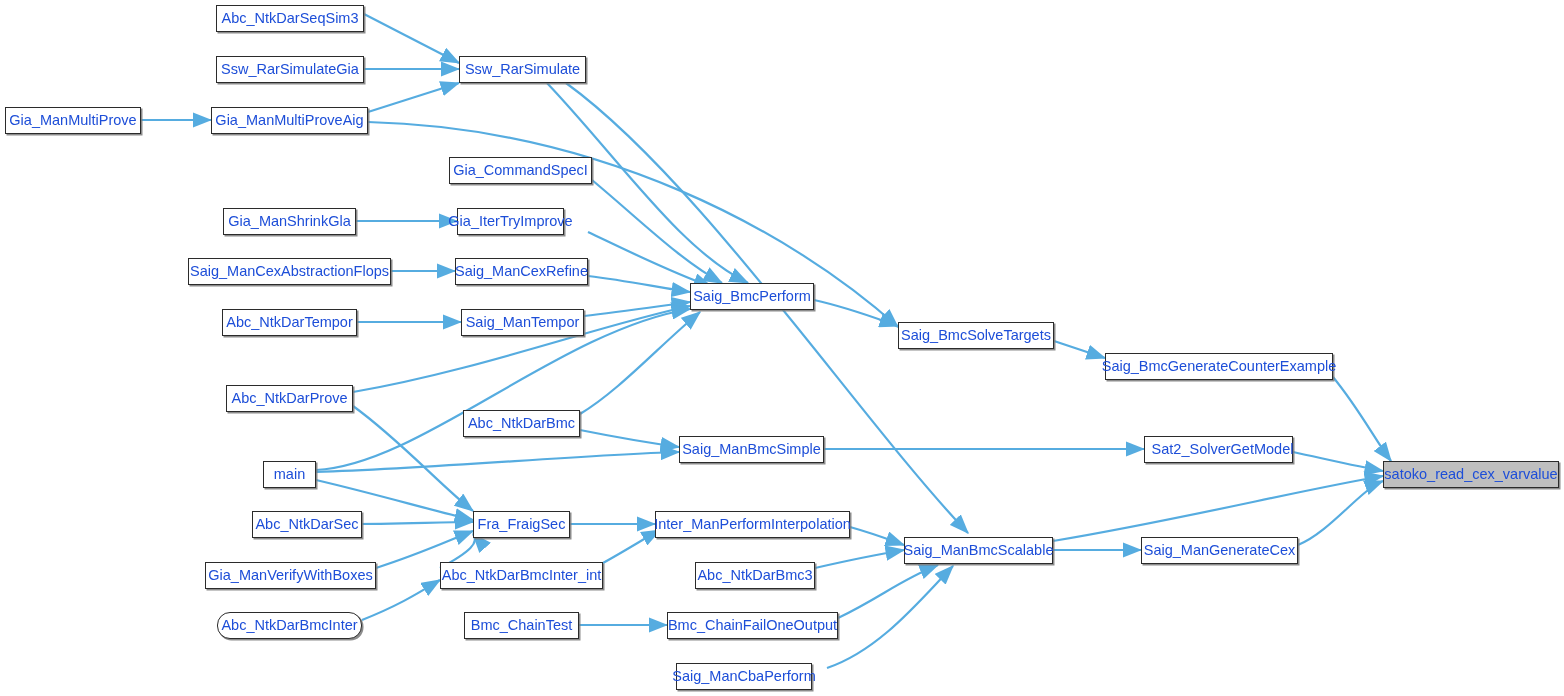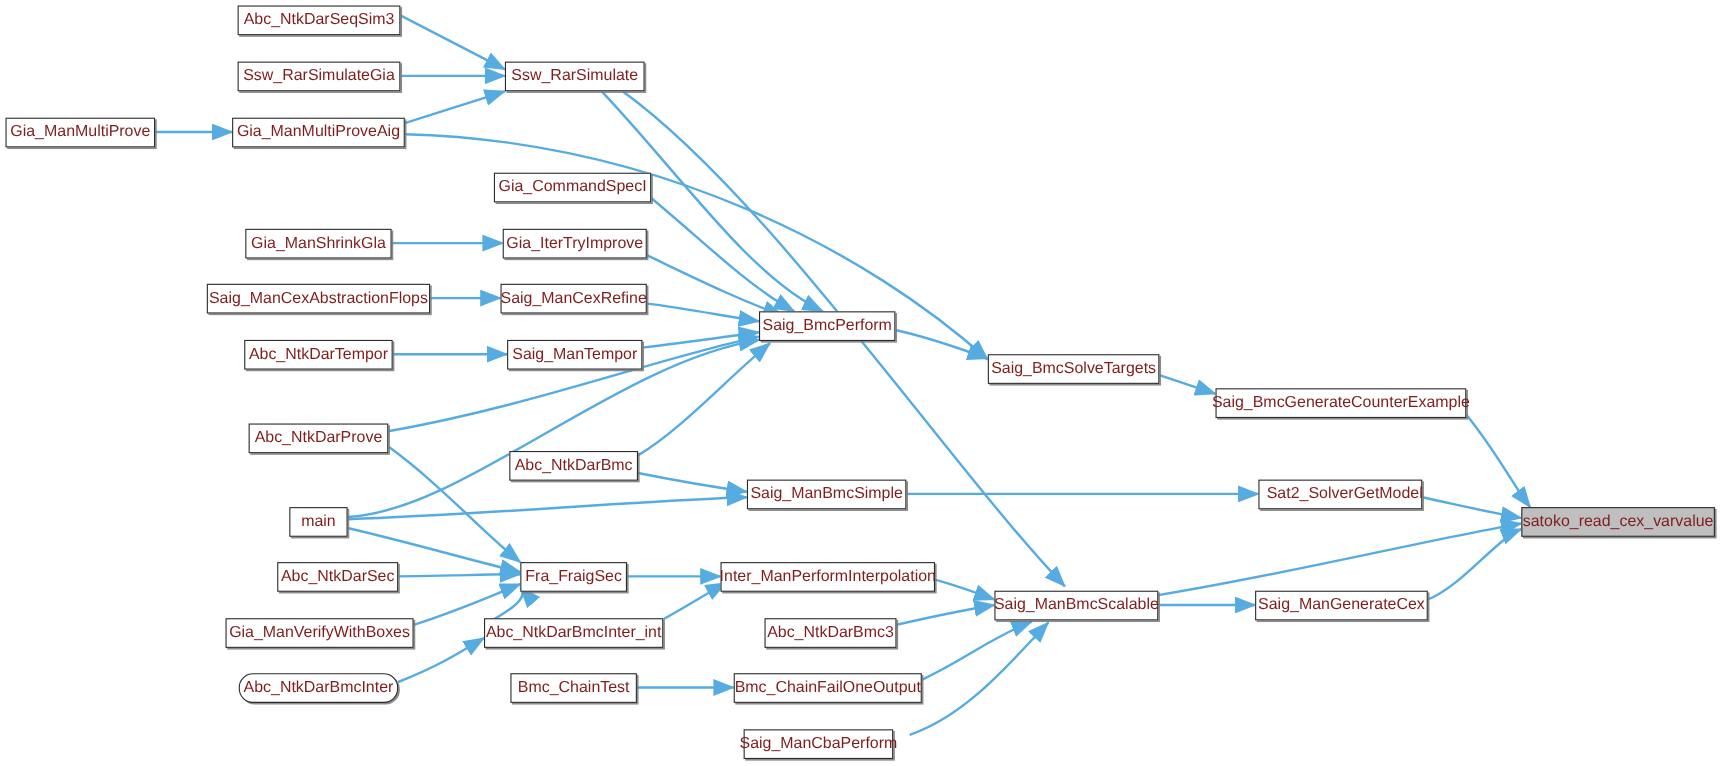--- a/index.html
+++ b/index.html
@@ -1,20 +1,20 @@
 <!DOCTYPE html>
 <html><head>
 <meta charset="utf-8">
 <style>
   html,body{margin:0;padding:0;background:#ffffff;}
   #canvas{position:relative;width:1564px;height:696px;background:#ffffff;
           font-family:"Liberation Sans","DejaVu Sans",sans-serif;overflow:hidden;}
   svg.edges{position:absolute;left:0;top:0;width:1564px;height:696px;}
   .node{position:absolute;box-sizing:border-box;border:1px solid #2b2b2b;
-        background:#ffffff;color:#7f1d1d;font-size:14.5px;line-height:1;
+        background:#ffffff;color:#1d4ed8;font-size:14.5px;line-height:1;
         display:flex;align-items:center;justify-content:center;
         white-space:nowrap;box-shadow:1.5px 1.5px 0 rgba(120,120,120,0.85);
         padding:0 7px;}
   .node.hl{background:#bfbfbf;}
 </style>
 </head>
 <body>
 
 <div id="canvas">
   <svg class="edges" viewBox="0 0 1564 696" xmlns="http://www.w3.org/2000/svg">
@@ -67,21 +67,21 @@
       </g>
   </svg>
   <div id="node-layer">
       <div class="node" style="left: 216px; top: 5px; width: 148px; height: 27px;">Abc_NtkDarSeqSim3</div>
       <div class="node" style="left: 216px; top: 56px; width: 148px; height: 27px;">Ssw_RarSimulateGia</div>
       <div class="node" style="left: 459px; top: 56px; width: 127px; height: 27px;">Ssw_RarSimulate</div>
       <div class="node" style="left: 5px; top: 107px; width: 136px; height: 27px;">Gia_ManMultiProve</div>
       <div class="node" style="left: 211px; top: 107px; width: 157px; height: 27px;">Gia_ManMultiProveAig</div>
       <div class="node" style="left: 449px; top: 157px; width: 143px; height: 27px;">Gia_CommandSpecI</div>
       <div class="node" style="left: 223px; top: 208px; width: 133px; height: 27px;">Gia_ManShrinkGla</div>
-      <div class="node" style="left: 457px; top: 208px; width: 131px; height: 27px;">Gia_IterTryImprove</div>
+      <div class="node" style="left: 457px; top: 208px; width: 107px; height: 27px;">Gia_IterTryImprove</div>
       <div class="node" style="left: 188px; top: 258px; width: 203px; height: 27px;">Saig_ManCexAbstractionFlops</div>
       <div class="node" style="left: 455px; top: 258px; width: 133px; height: 27px;">Saig_ManCexRefine</div>
       <div class="node" style="left: 690px; top: 283px; width: 124px; height: 27px;">Saig_BmcPerform</div>
       <div class="node" style="left: 222px; top: 309px; width: 135px; height: 27px;">Abc_NtkDarTempor</div>
       <div class="node" style="left: 461px; top: 309px; width: 123px; height: 27px;">Saig_ManTempor</div>
       <div class="node" style="left: 898px; top: 322px; width: 156px; height: 27px;">Saig_BmcSolveTargets</div>
       <div class="node" style="left: 1105px; top: 353px; width: 228px; height: 27px;">Saig_BmcGenerateCounterExample</div>
       <div class="node" style="left: 226px; top: 385px; width: 127px; height: 27px;">Abc_NtkDarProve</div>
       <div class="node" style="left: 463px; top: 410px; width: 117px; height: 27px;">Abc_NtkDarBmc</div>
       <div class="node" style="left: 679px; top: 436px; width: 145px; height: 27px;">Saig_ManBmcSimple</div>

